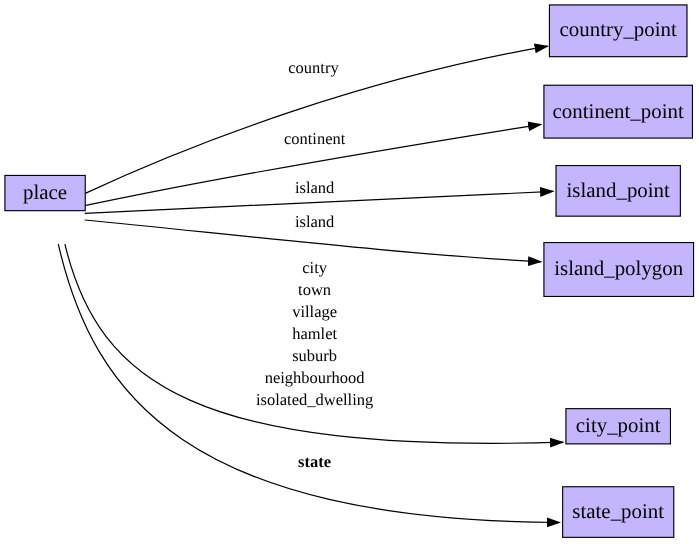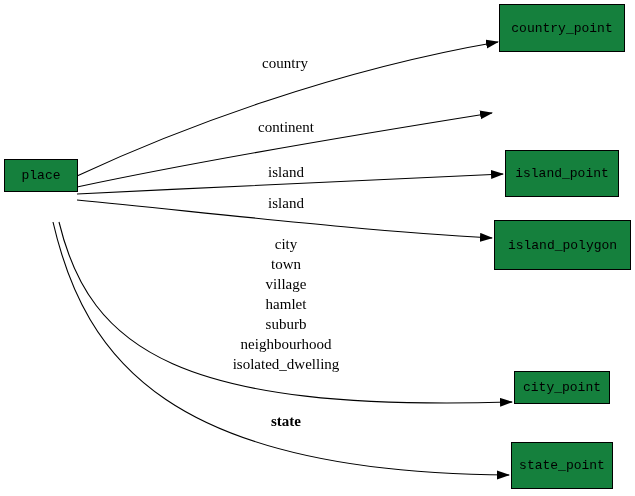--- a/index.html
+++ b/index.html
@@ -9,25 +9,24 @@
     background:#ffffff;
     color:#000000;
     font-family:"Liberation Serif","DejaVu Serif",serif;
     overflow:hidden;
   }
   svg.edges{position:absolute;left:0;top:0;width:635px;height:496px;}
   .node{
     position:absolute;
     box-sizing:border-box;
     border:1px solid #000000;
-    background:#15803d;
+    background:#c4b5fd;
     display:flex;align-items:center;justify-content:center;
-    font-size:13px;
+    font-size:19px;
     white-space:nowrap;
-    font-family:Liberation Mono, monospace;
   }
   .elabel{
     position:absolute;
     transform:translate(-50%,-50%);
     font-size:15px;
     white-space:nowrap;
     text-align:left;
   }
   .elabel-block{
     position:absolute;
@@ -61,20 +60,23 @@
   </svg>
 
   <div class="node" style="left:4px;top:159px;width:74px;height:33px;">
     <span>place</span>
   </div>
 
   <div class="node" style="left:499px;top:4px;width:126px;height:48px;">
     <span>country_point</span>
   </div>
 
+  <div class="node" style="left:494px;top:77px;width:136px;height:49px;">
+    <span>continent_point</span>
+  </div>
 
   <div class="node" style="left:505px;top:150px;width:114px;height:47px;">
     <span>island_point</span>
   </div>
 
   <div class="node" style="left:494px;top:220px;width:137px;height:50px;">
     <span>island_polygon</span>
   </div>
 
   <div class="node" style="left:514px;top:371px;width:96px;height:33px;">

